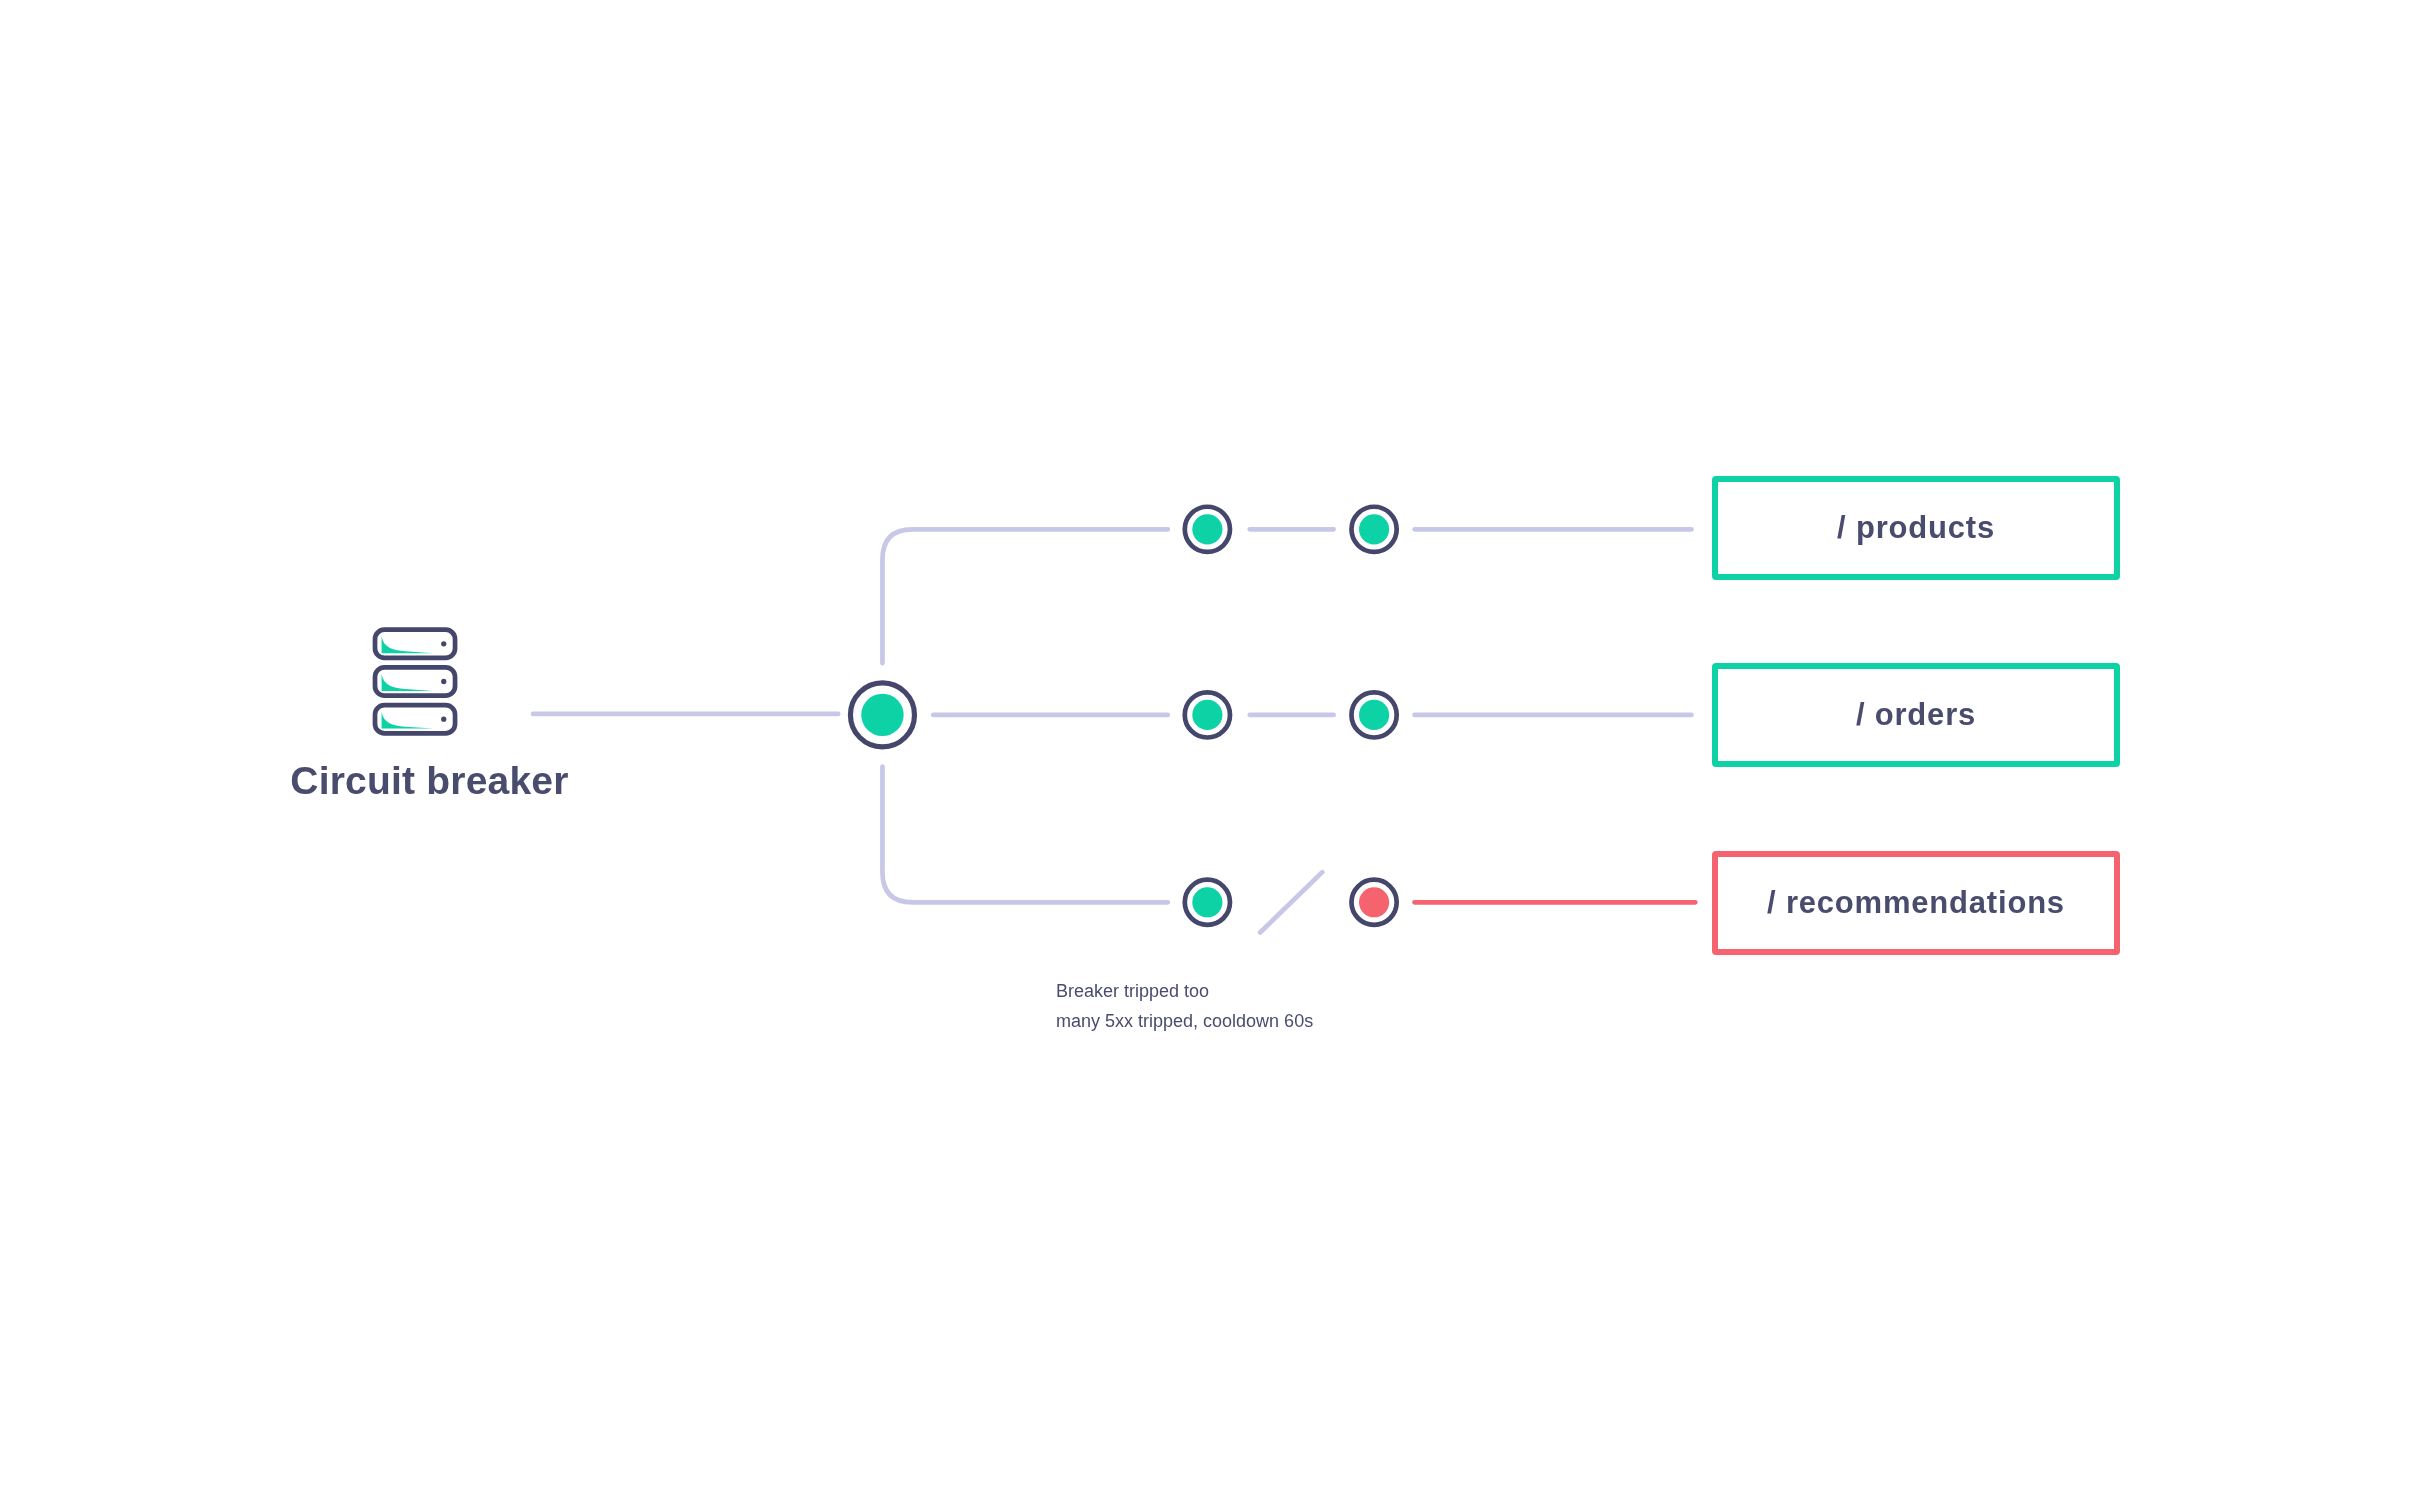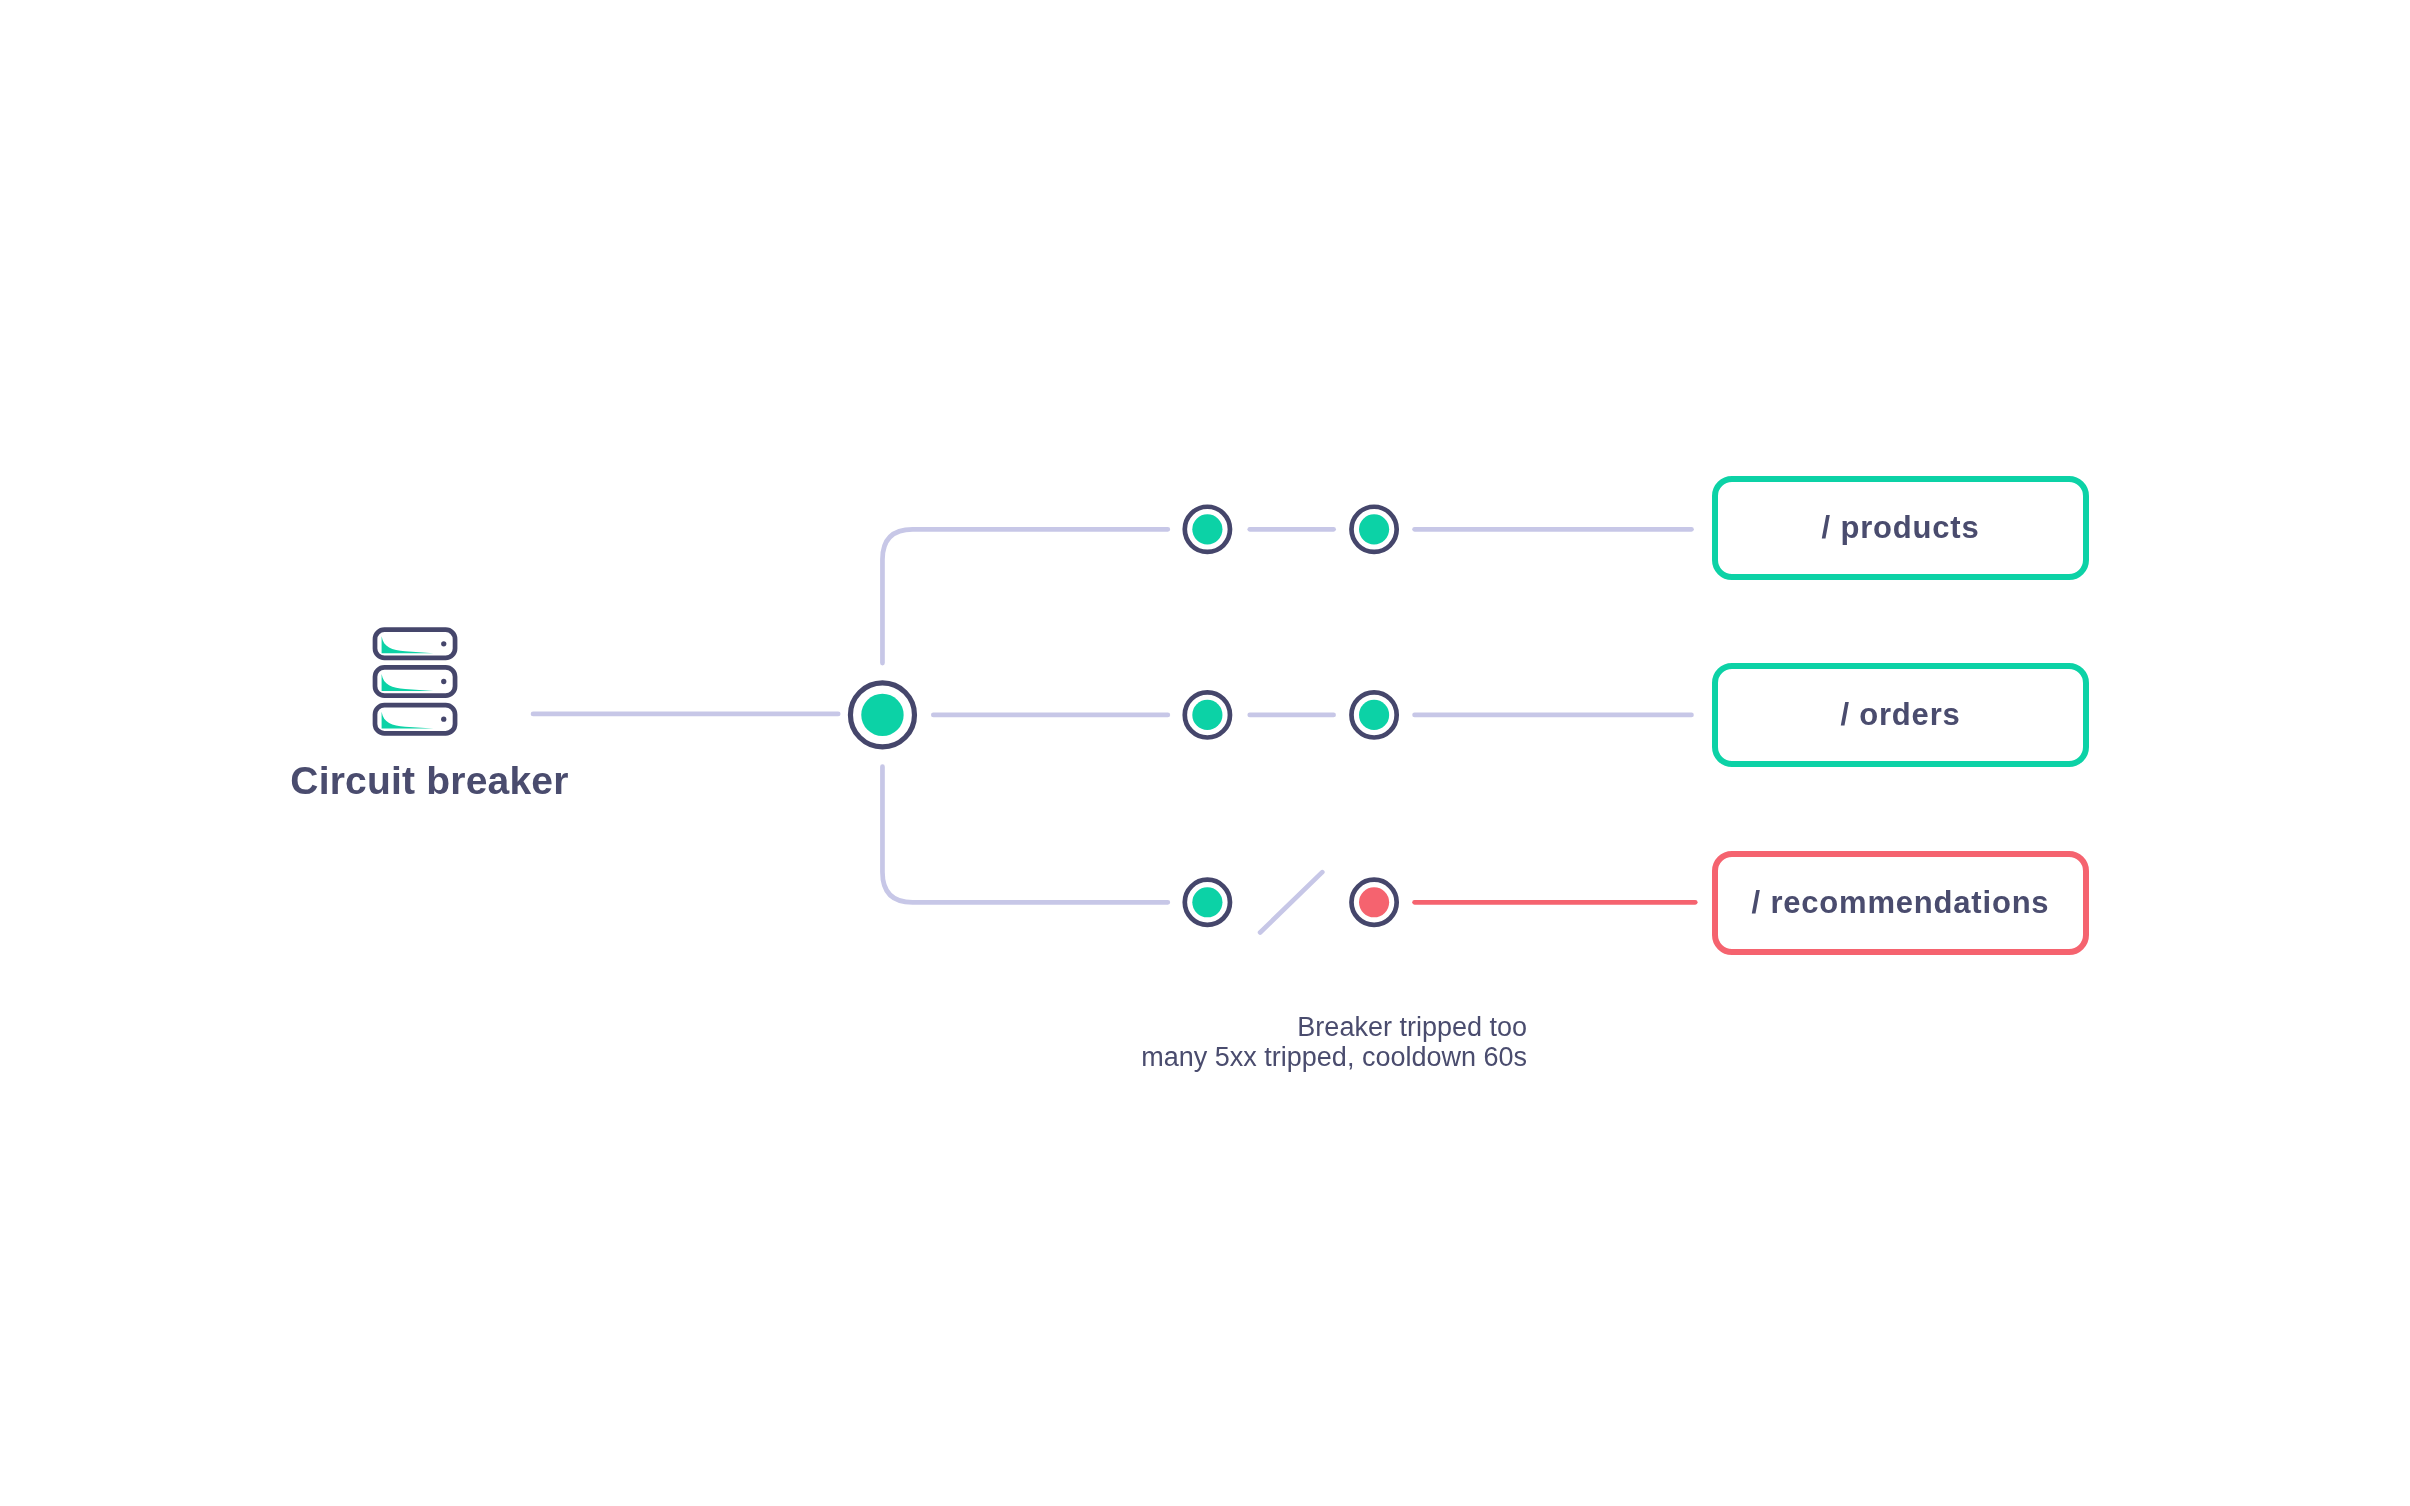--- a/index.html
+++ b/index.html
@@ -36,42 +36,42 @@
     left: 241px; top: 759px; width: 377px;
     text-align: center;
     font-size: 39px;
     font-weight: bold;
     color: var(--text);
     letter-spacing: 0.2px;
   }
   .endpoint {
     position: absolute;
     left: 1712px;
-    width: 377px;
+    width: 408px;
     height: 104px;
     background: #fff;
-    border-radius: 20px;
+    border-radius: 4px;
     display: flex;
     align-items: center;
     justify-content: center;
     font-size: 31px;
     font-weight: bold;
     letter-spacing: 0.8px;
     color: var(--text);
   }
   .endpoint.ok { border: 6.6px solid var(--teal); }
   .endpoint.tripped { border: 6.6px solid var(--coral); }
   .endpoint-products { top: 476px; }
   .endpoint-orders { top: 663px; }
   .endpoint-recommendations { top: 851px; }
   .breaker-note {
     position: absolute;
-    left: 1056px; top: 1012px; width: 471px;
-    text-align: right;
-    font-size: 27px;
+    left: 1056px; top: 976px; width: 471px;
+    text-align: left;
+    font-size: 18px;
     line-height: 30px;
     color: var(--text);
   }
 </style>
 </head>
 <body>
 
 <div class="canvas">
 
   <svg class="wires" width="2411" height="1507" viewBox="0 0 2560 1600">

